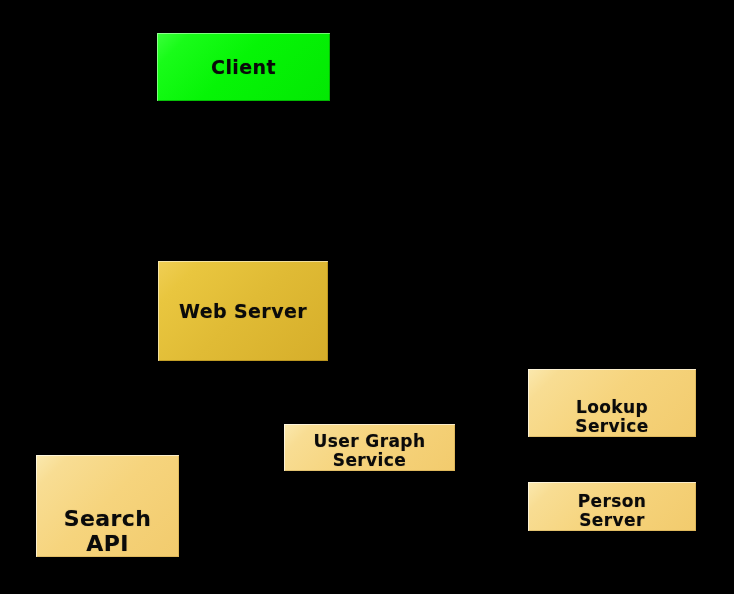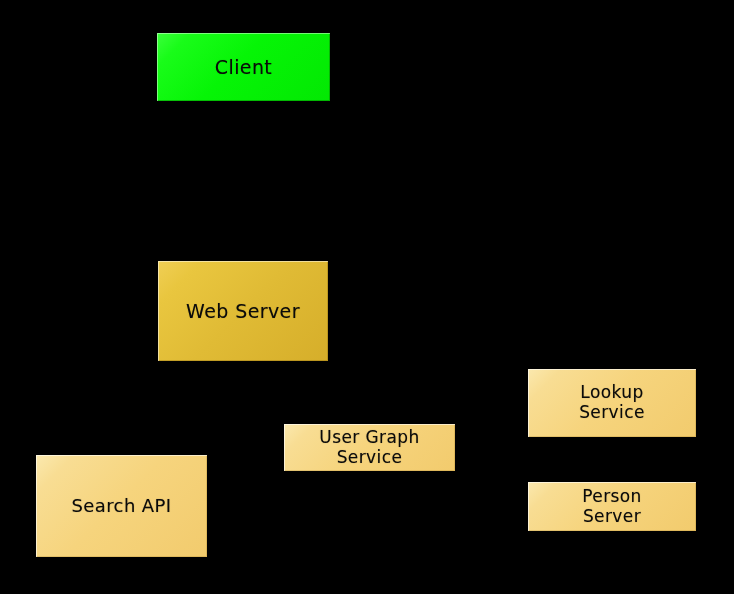--- a/index.html
+++ b/index.html
@@ -17,21 +17,21 @@
     font-family: "DejaVu Sans", sans-serif;
   }
   .node {
     position: absolute;
     display: flex;
     align-items: center;
     justify-content: center;
     text-align: center;
     box-sizing: border-box;
     color: #0a0a0a;
-    font-weight: 400;
+    font-weight: 700;
     letter-spacing: 0.4px;
     line-height: 1.16;
     user-select: none;
   }
   .node .label {
     display: block;
     width: 100%;
     padding: 0 6px;
     box-sizing: border-box;
     white-space: pre-line;
@@ -69,20 +69,21 @@
     background:
       linear-gradient(135deg,
         #fbe9af 0%,
         #f8dd93 14%,
         #f6d47d 48%,
         #f2cb6d 100%);
     box-shadow:
       inset 1px 1px 0 rgba(255,255,255,0.60),
       inset -1px -1px 0 rgba(150,110,20,0.22),
       2px 3px 5px rgba(0,0,0,0.85);
+    align-items: flex-end;
   }
 </style>
 </head>
 <body>
 
 <div id="canvas" style="width: 734px; height: 594px; background: rgb(0, 0, 0);">
     <div class="node green" style="left: 157px; top: 33px; width: 173px; height: 68px; font-size: 19px;">
       <span class="label">Client</span>
     </div>
     <div class="node gold-deep" style="left: 158px; top: 217px; width: 170px; height: 100px; font-size: 19px;">
@@ -93,16 +94,16 @@
 Service</span>
     </div>
     <div class="node gold-light" style="left: 284px; top: 424px; width: 171px; height: 47px; font-size: 17px;">
       <span class="label">User Graph
 Service</span>
     </div>
     <div class="node gold-light" style="left: 528px; top: 482px; width: 168px; height: 49px; font-size: 17px;">
       <span class="label">Person
 Server</span>
     </div>
-    <div class="node gold-light" style="left: 36px; top: 455px; width: 171px; height: 102px; font-size: 18px;">
+    <div class="node gold-light" style="left: 36px; top: 455px; width: 143px; height: 102px; font-size: 22px;">
       <span class="label">Search API</span>
     </div>
   </div>
 
 </body></html>

